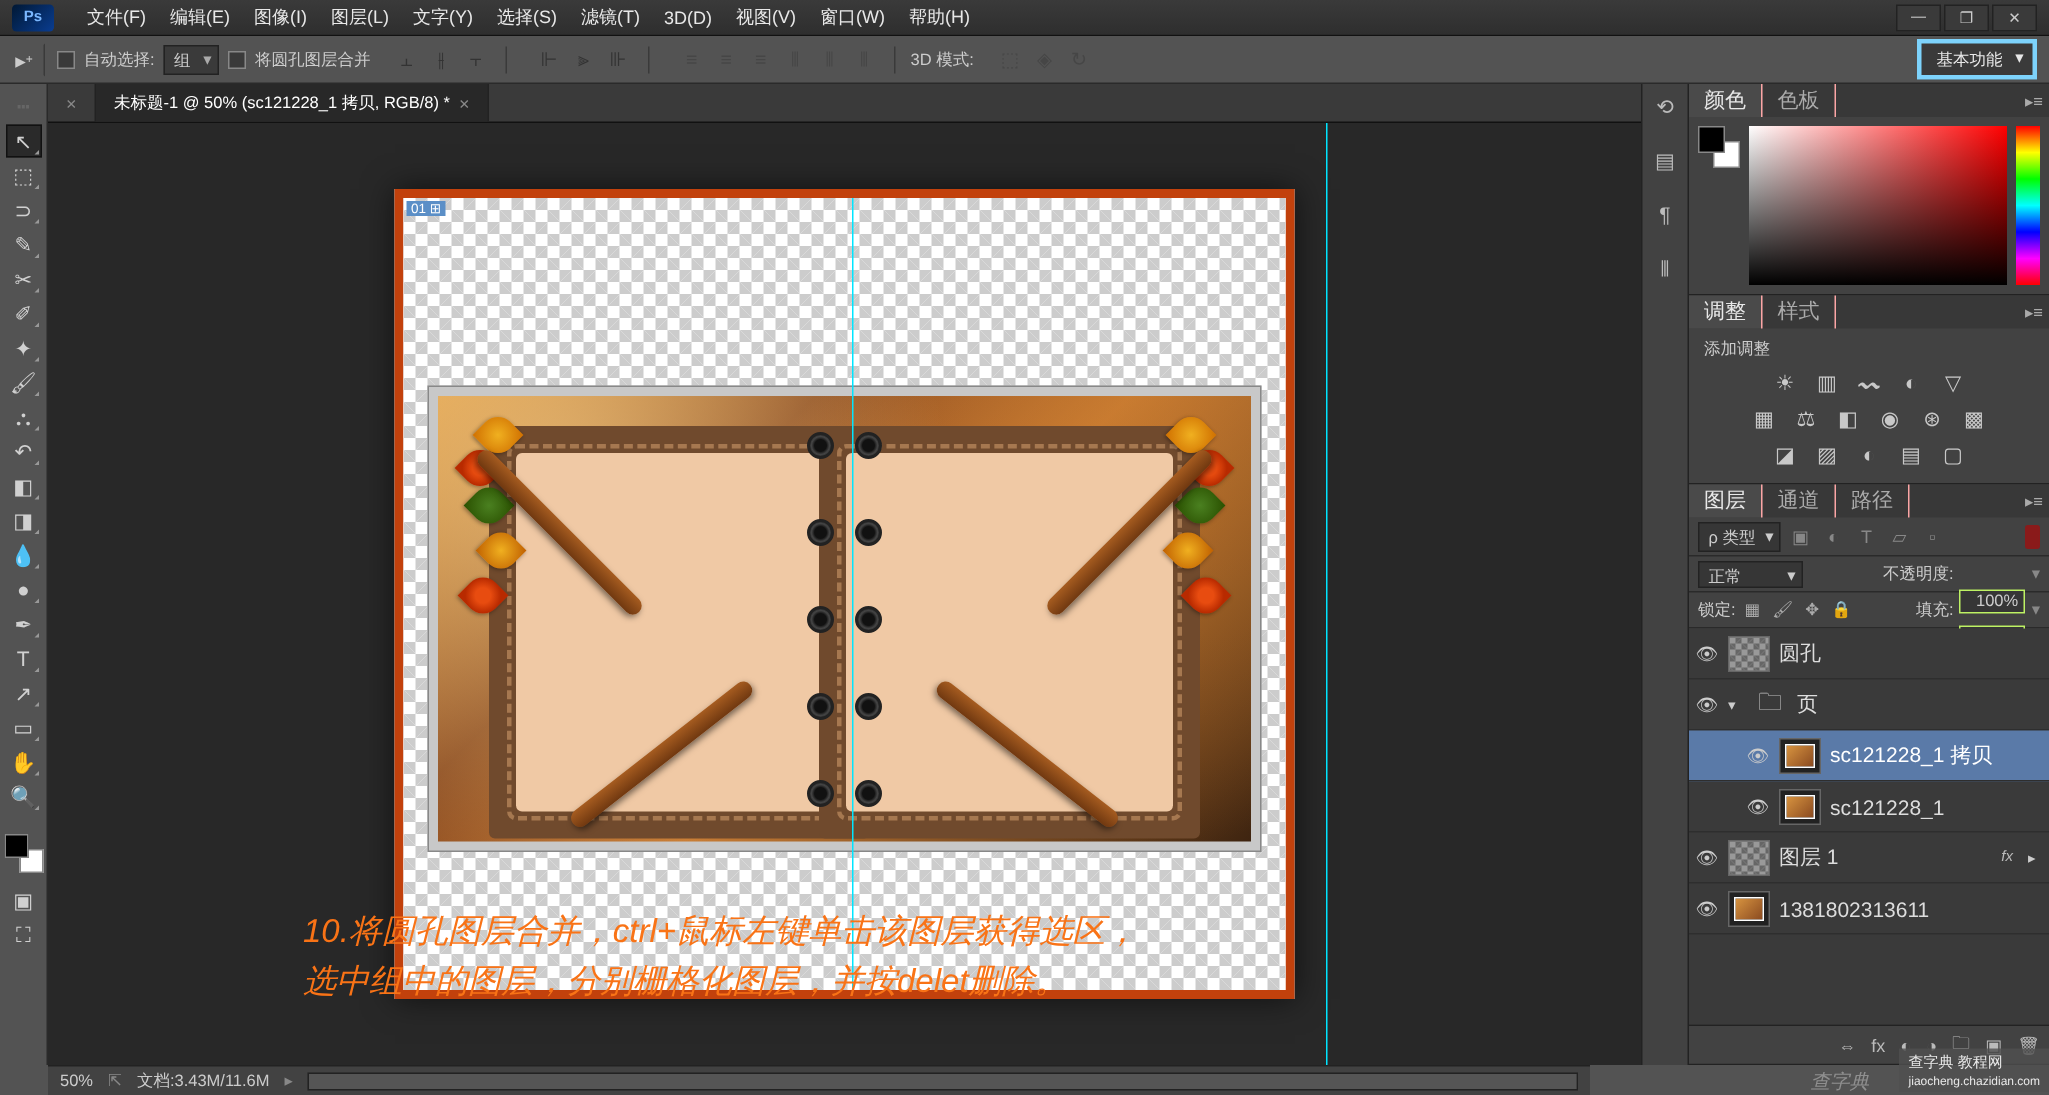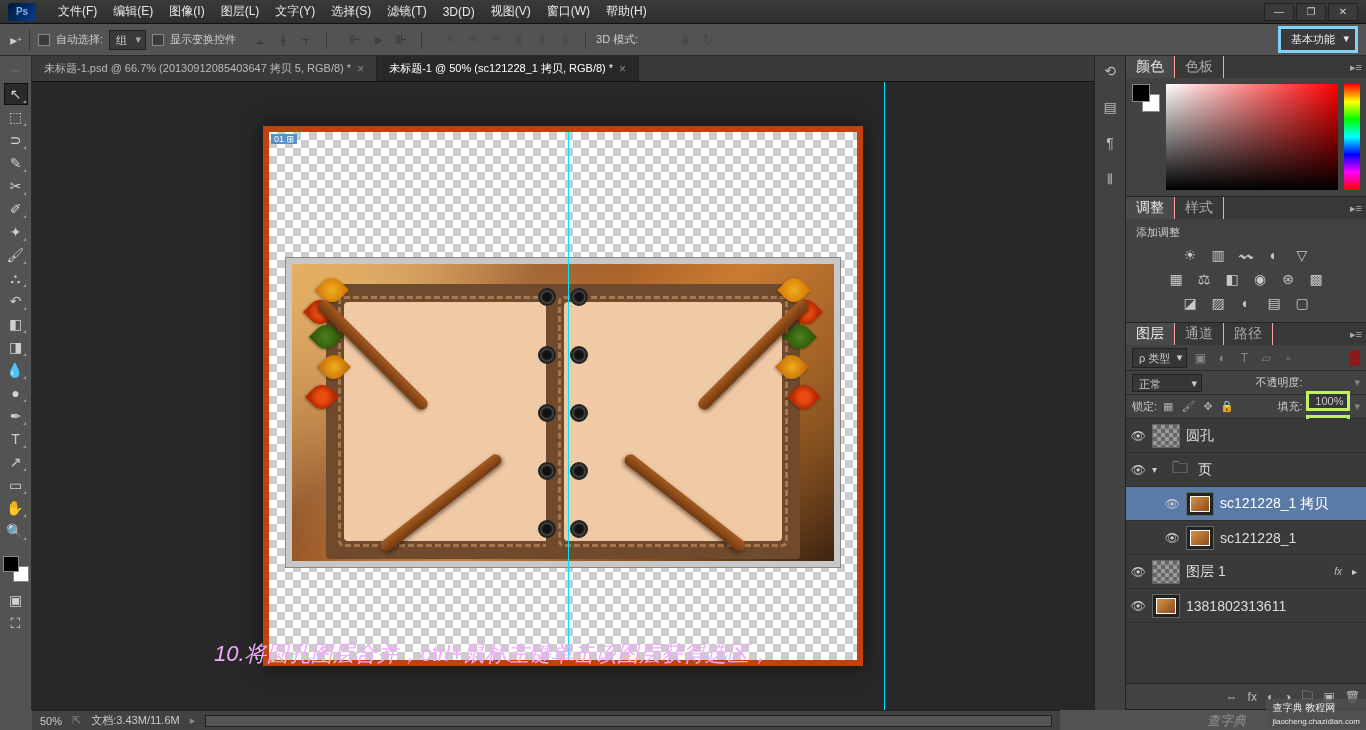--- a/index.html
+++ b/index.html
@@ -71,21 +71,21 @@
 .leaves span { position: absolute; width: 24px; height: 24px; background: radial-gradient(circle, #e84c10 30%, #b82a00 70%); border-radius: 50% 0 50% 0; transform: rotate(45deg); box-shadow: 0 1px 3px rgba(0,0,0,0.4); }
 .straps span { position: absolute; width: 150px; height: 12px; background: linear-gradient(#a65c20, #703810); border-radius: 6px; box-shadow: 0 2px 4px rgba(0,0,0,0.5); }
 .strap-top { top: 12px; left: -6px; transform: rotate(45deg); transform-origin: left; }
 .strap-bot { bottom: 4px; left: 56px; transform: rotate(-38deg); transform-origin: left; }
 .binding { position: absolute; top: 30px; left: 50%; transform: translateX(-50%); width: 50px; display: flex; justify-content: space-between; }
 .ring-col { display: flex; flex-direction: column; gap: 40px; }
 .ring { width: 18px; height: 18px; background: radial-gradient(circle, #111 40%, #444 60%, #111 100%); border-radius: 50%; border: 2px solid #222; }
 .guide-v { position: absolute; top: 0; bottom: 0; width: 1px; background: #00e5ff; }
 .slice-marker { position: absolute; top: 2px; left: 2px; background: #5b8fc7; color: #fff; font-size: 9px; padding: 0 3px; }
 
-.annotation { position: absolute; left: 170px; bottom: 40px; color: #f0abfc; font-size: 22px; font-style: italic; font-family: KaiTi, STKaiti, serif; line-height: 1.5; pointer-events: none; margin-left: 12px; }
+.annotation { position: absolute; left: 170px; bottom: 40px; color: #f97316; font-size: 22px; font-style: italic; font-family: KaiTi, STKaiti, serif; line-height: 1.5; pointer-events: none; }
 .watermark { position: absolute; bottom: 0; right: 120px; color: rgba(255,255,255,0.35); font-size: 13px; font-style: italic; pointer-events: none; }
 .watermark2 { position: absolute; bottom: 2px; right: 0; color: #e8e8e8; font-size: 10px; background: rgba(80,80,80,0.8); padding: 2px 6px; pointer-events: none; }
 
 
 .right-dock { width: 32px; background: #424242; border-left: 1px solid #222; border-right: 1px solid #222; padding-top: 6px; display: flex; flex-direction: column; align-items: center; gap: 18px; }
 .dock-icon { width: 18px; height: 18px; color: #bbb; font-size: 14px; display: flex; align-items: center; justify-content: center; }
 
 .panels { width: 240px; background: #424242; display: flex; flex-direction: column; }
 .panel-group { border-bottom: 1px solid #222; }
 .panel-tabs { height: 22px; display: flex; background: #383838; }
@@ -112,21 +112,21 @@
 
 
 .layers-panel { flex: 1; display: flex; flex-direction: column; }
 .layer-filter-row { height: 26px; display: flex; align-items: center; padding: 0 6px; gap: 4px; border-bottom: 1px solid #2a2a2a; }
 .layer-filter-select { background: #363636; border: 1px solid #222; color: #ccc; font-size: 11px; padding: 2px 16px 2px 6px; height: 20px; position: relative; flex-shrink: 0; }
 .layer-filter-select::after { content: "▾"; position: absolute; right: 4px; }
 .filter-icon { width: 18px; height: 18px; color: #888; font-size: 12px; display: flex; align-items: center; justify-content: center; }
 .opacity-row { height: 24px; display: flex; align-items: center; padding: 0 6px; gap: 4px; border-bottom: 1px solid #2a2a2a; font-size: 11px; color: #ccc; }
 .blend-select { background: #363636; border: 1px solid #222; color: #ccc; padding: 2px 16px 2px 6px; height: 18px; position: relative; flex: 0 0 70px; }
 .blend-select::after { content: "▾"; position: absolute; right: 4px; }
-.opacity-input { background: #363636; border: 3px solid #bef264; color: #ccc; width: 44px; padding: 1px 4px; font-size: 11px; text-align: right; margin-top: 36px; }
+.opacity-input { background: #363636; border: 1px solid #bef264; color: #ccc; width: 44px; padding: 1px 4px; font-size: 11px; text-align: right; margin-top: 36px; }
 .lock-row { height: 24px; display: flex; align-items: center; padding: 0 6px; gap: 4px; border-bottom: 1px solid #2a2a2a; font-size: 11px; color: #ccc; }
 .lock-icon { color: #aaa; font-size: 11px; margin: 0 2px; }
 
 .layer-list { flex: 1; overflow: auto; background: #3a3a3a; }
 .layer-row { height: 34px; display: flex; align-items: center; padding: 0 4px; border-bottom: 1px solid #2e2e2e; gap: 6px; cursor: pointer; }
 .layer-row.selected { background: #5a7aa8; }
 .layer-row.indent2 { padding-left: 38px; }
 .eye { width: 16px; height: 16px; color: #ccc; font-size: 12px; display: flex; align-items: center; justify-content: center; flex-shrink: 0; }
 .layer-thumb { width: 28px; height: 24px; background: #222; border: 1px solid #666; flex-shrink: 0; position: relative; overflow: hidden; }
 .layer-thumb.trans { background-image: linear-gradient(45deg, #666 25%, transparent 25%), linear-gradient(-45deg, #666 25%, transparent 25%), linear-gradient(45deg, transparent 75%, #666 75%), linear-gradient(-45deg, transparent 75%, #666 75%); background-size: 8px 8px; background-position: 0 0, 0 4px, 4px -4px, -4px 0; background-color: #999; }
@@ -167,21 +167,21 @@
     <div class="win-btn">✕</div>
   </div>
 </div>
 
 <div class="options-bar">
   <div class="opt-icon br">▸<sub style="font-size:8px">+</sub></div>
   <div class="opt-checkbox"></div>
   <span class="opt-label">自动选择:</span>
   <div class="opt-select">组</div>
   <div class="opt-checkbox"></div>
-  <span class="opt-label">显示变换控件</span>
+  <span class="opt-label">将圆孔图层合并</span>
   <div class="align-icons">
     <div class="align-btn">⫠</div>
     <div class="align-btn">⫲</div>
     <div class="align-btn">⫟</div>
   </div>
   <div class="opt-sep"></div>
   <div class="align-icons">
     <div class="align-btn">⊩</div>
     <div class="align-btn">⫸</div>
     <div class="align-btn">⊪</div>
@@ -234,21 +234,20 @@
       <div class="fg-swatch"></div>
       <div class="bg-swatch"></div>
     </div>
     <div class="tool no-tri" style="margin-top:6px">▣</div>
     <div class="tool no-tri">⛶</div>
   </div>
 
   <div class="doc-area">
     <div class="doc-tabs">
       <div class="doc-tab">
-        <span>未标题-1.psd @ 66.7% (20130912085403647 拷贝 5, RGB/8) *</span>
         <span class="tab-close">×</span>
       </div>
       <div class="doc-tab active">
         <span>未标题-1 @ 50% (sc121228_1 拷贝, RGB/8) *</span>
         <span class="tab-close">×</span>
       </div>
     </div>
     <div class="canvas-wrap">
       <div class="canvas">
         <div class="transparency"></div>
@@ -298,20 +297,21 @@
                 <div class="ring"></div>
                 <div class="ring"></div>
               </div>
           </div>
         </div>
         <div class="guide-v" style="left:299px"></div>
         <div class="guide-v" style="left:615px;top:-60px;height:660px"></div>
       </div>
       <div class="annotation">
         <div>10.将圆孔图层合并，ctrl+鼠标左键单击该图层获得选区，</div>
+        <div>选中组中的图层，分别栅格化图层，并按delet删除。</div>
       </div>
     </div>
   </div>
 
   <div class="right-dock">
     <div class="dock-icon">⟲</div>
     <div class="dock-icon">▤</div>
     <div class="dock-icon">¶</div>
     <div class="dock-icon">⫴</div>
   </div>

